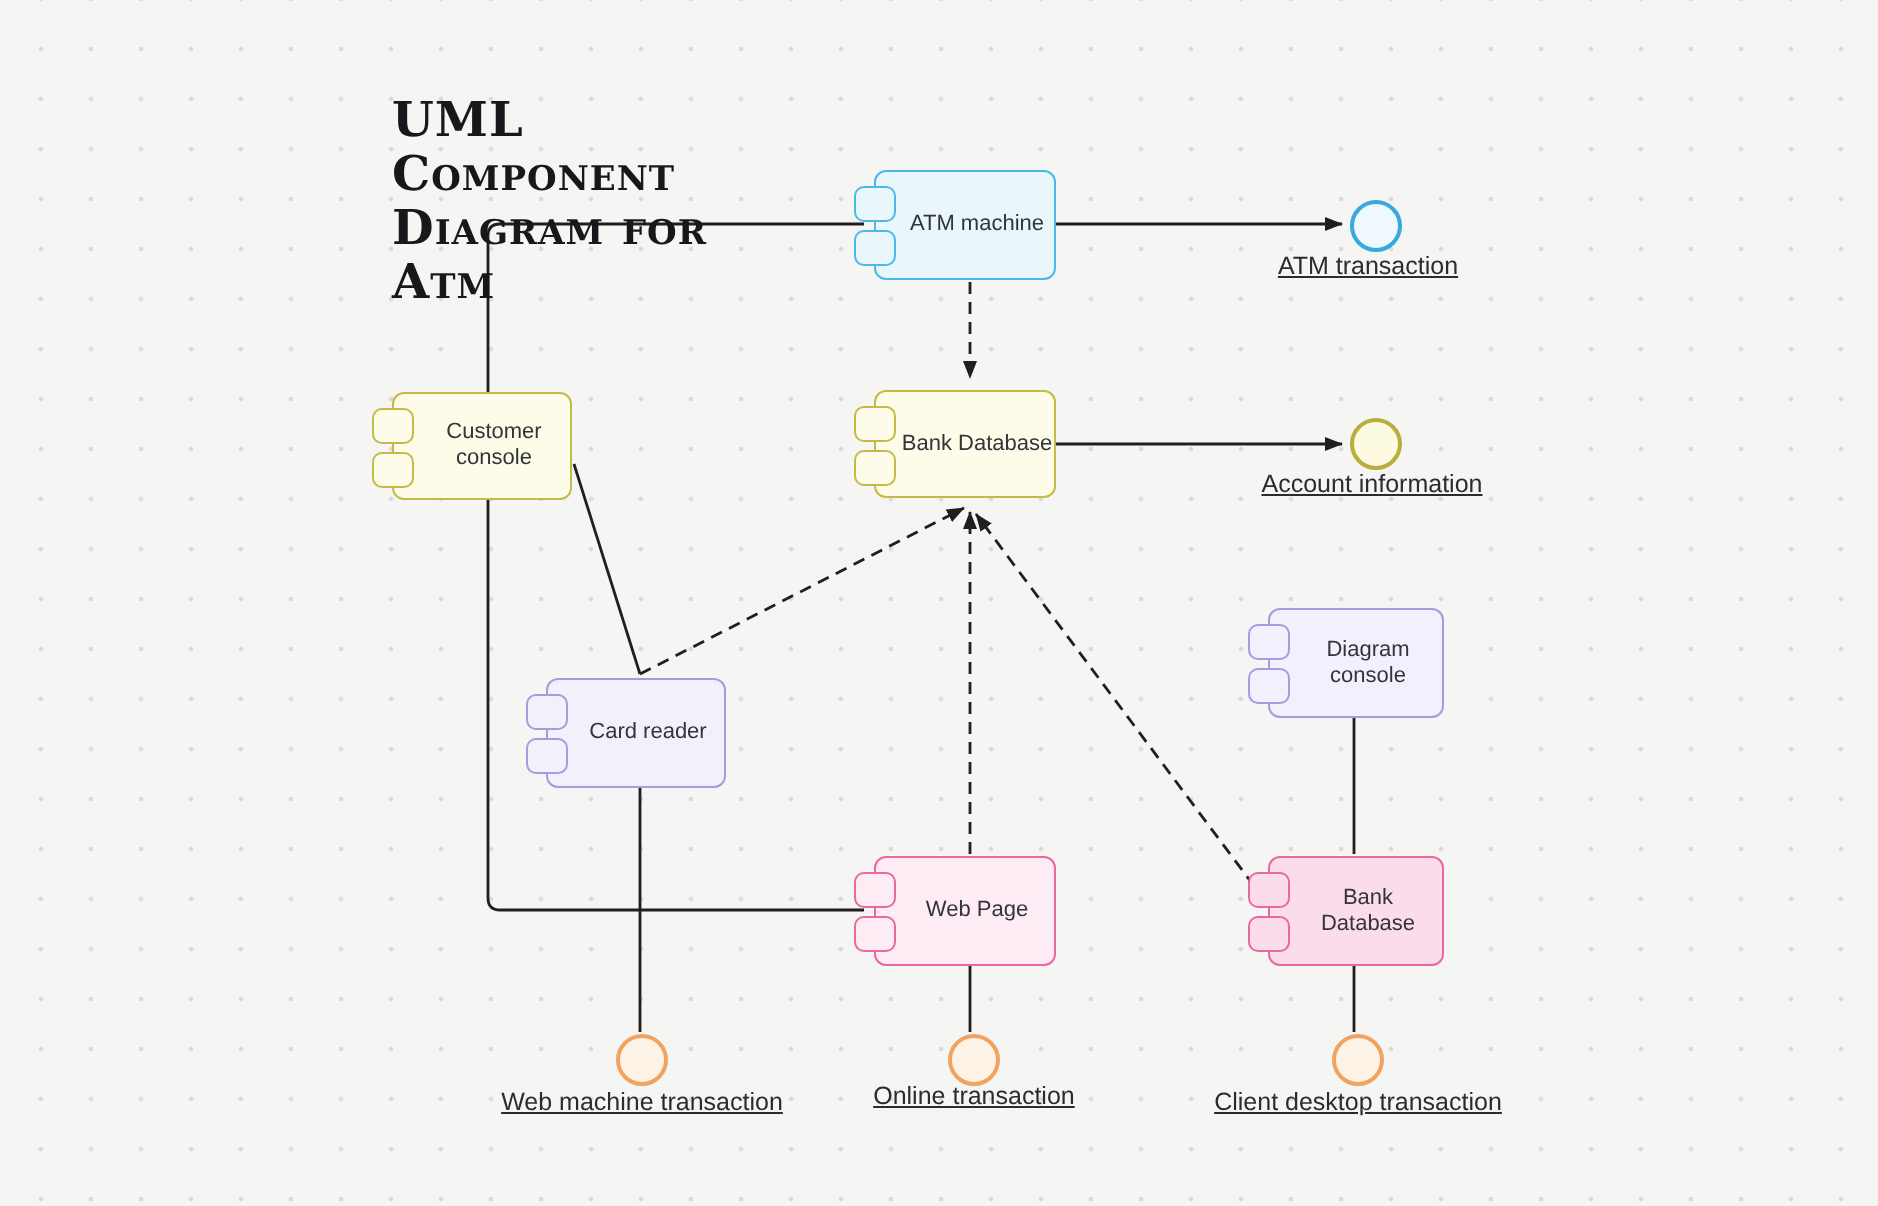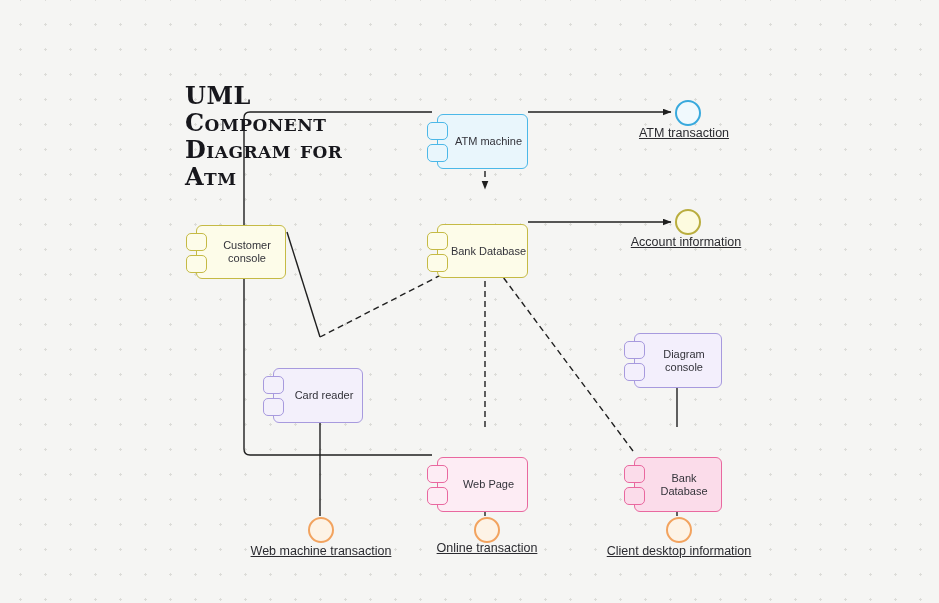--- a/index.html
+++ b/index.html
@@ -5,33 +5,31 @@
   html,body{margin:0;padding:0;}
   body{width:939px;height:603px;overflow:hidden;font-family:"Liberation Sans",sans-serif;}
   .canvas{
     position:relative;width:939px;height:603px;
     background-color:#f5f5f3;
     background-image:radial-gradient(circle,#dcdcd8 1px,transparent 1.4px);
     background-size:25px 25px;
     background-position:8px 12px;
   }
   .title{
-    position:absolute;left:185px;top:46px;width:215px;
+    position:absolute;left:196px;top:46px;width:215px;
     font-family:"DejaVu Serif","Liberation Serif",serif;
     font-weight:bold;font-variant:small-caps;
     font-size:24px;line-height:27px;letter-spacing:0.5px;
     color:#17171c;
-    margin-top:36px;
   }
   svg.wires{position:absolute;left:0;top:0;}
   .comp{
     position:absolute;border:1.5px solid;border-radius:6px;
     display:flex;align-items:center;justify-content:center;
     box-sizing:border-box;
-    margin-top:29px;
   }
   .comp-label{
     font-size:11px;color:#33333a;text-align:center;line-height:13px;
     padding-left:12px;
   }
   .port{
     position:absolute;left:-11px;width:21px;height:18px;
     border:1.5px solid;border-color:inherit;background-color:inherit;
     border-radius:5px;box-sizing:border-box;
   }
@@ -121,15 +119,15 @@
   <div class="iface" style="left: 675px; top: 209px; border-color: rgb(185, 173, 62); background-color: rgb(253, 251, 223);"></div>
   <div class="iface-label" style="left:611px;top:235px;width:150px">Account information</div>
 
   <div class="iface" style="left: 308px; top: 517px; border-color: rgb(242, 163, 95); background-color: rgb(253, 243, 230);"></div>
   <div class="iface-label" style="left:231px;top:544px;width:180px">Web machine transaction</div>
 
   <div class="iface" style="left: 474px; top: 517px; border-color: rgb(242, 163, 95); background-color: rgb(253, 243, 230);"></div>
   <div class="iface-label" style="left:412px;top:541px;width:150px">Online transaction</div>
 
   <div class="iface" style="left: 666px; top: 517px; border-color: rgb(242, 163, 95); background-color: rgb(253, 243, 230);"></div>
-  <div class="iface-label" style="left:589px;top:544px;width:180px">Client desktop information</div>
+  <div class="iface-label" style="left:589px;top:544px;width:180px">Client desktop transaction</div>
 
 </div>
 
 </body></html>

